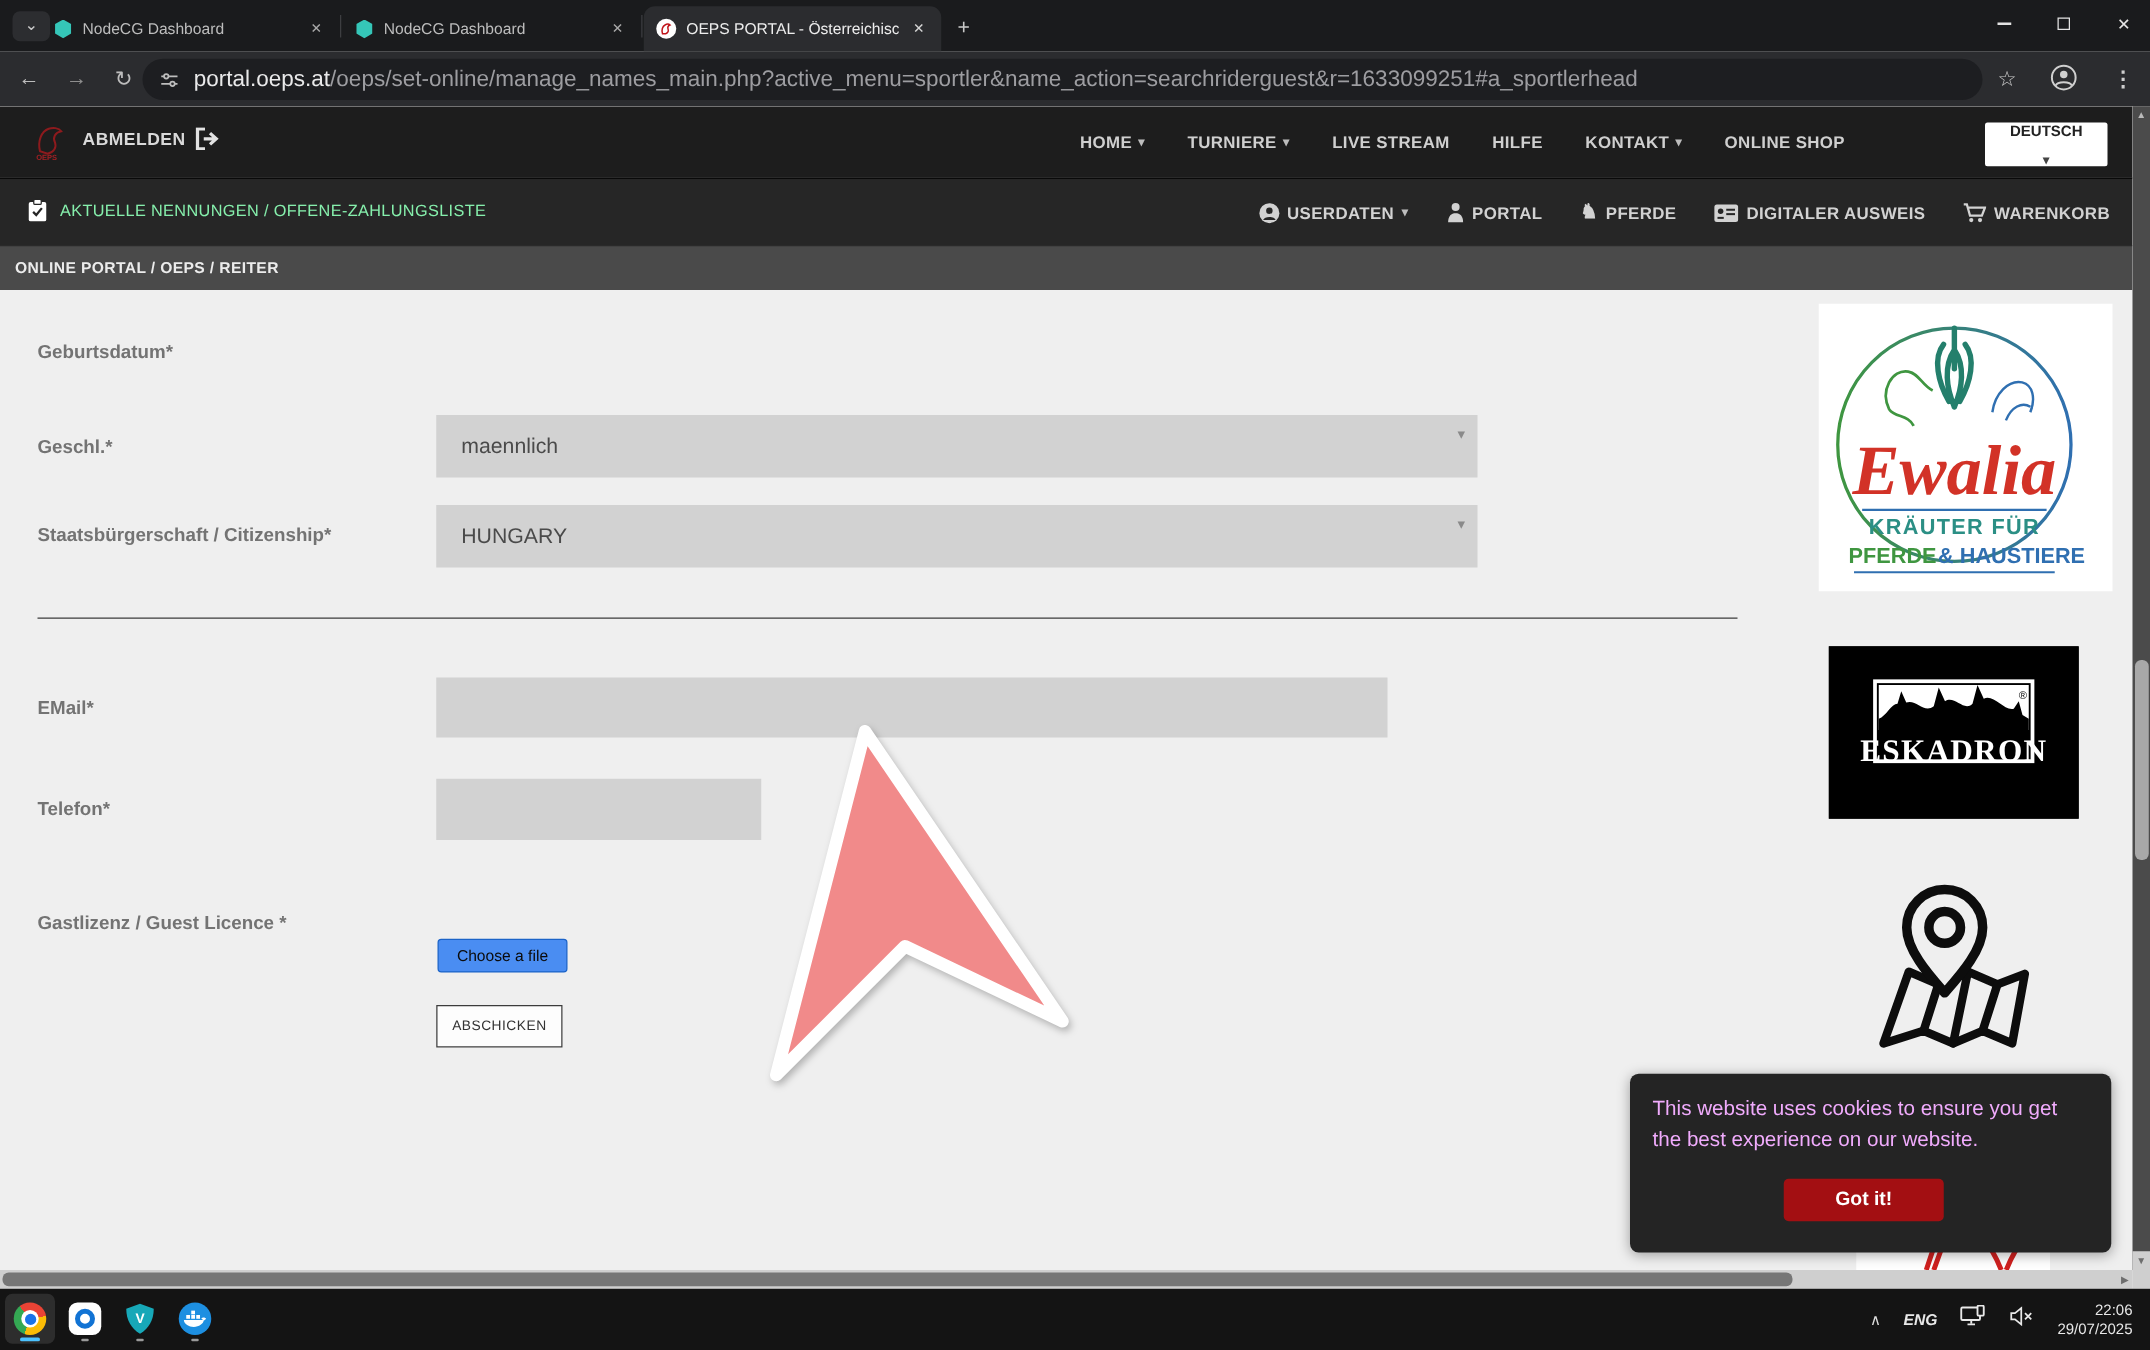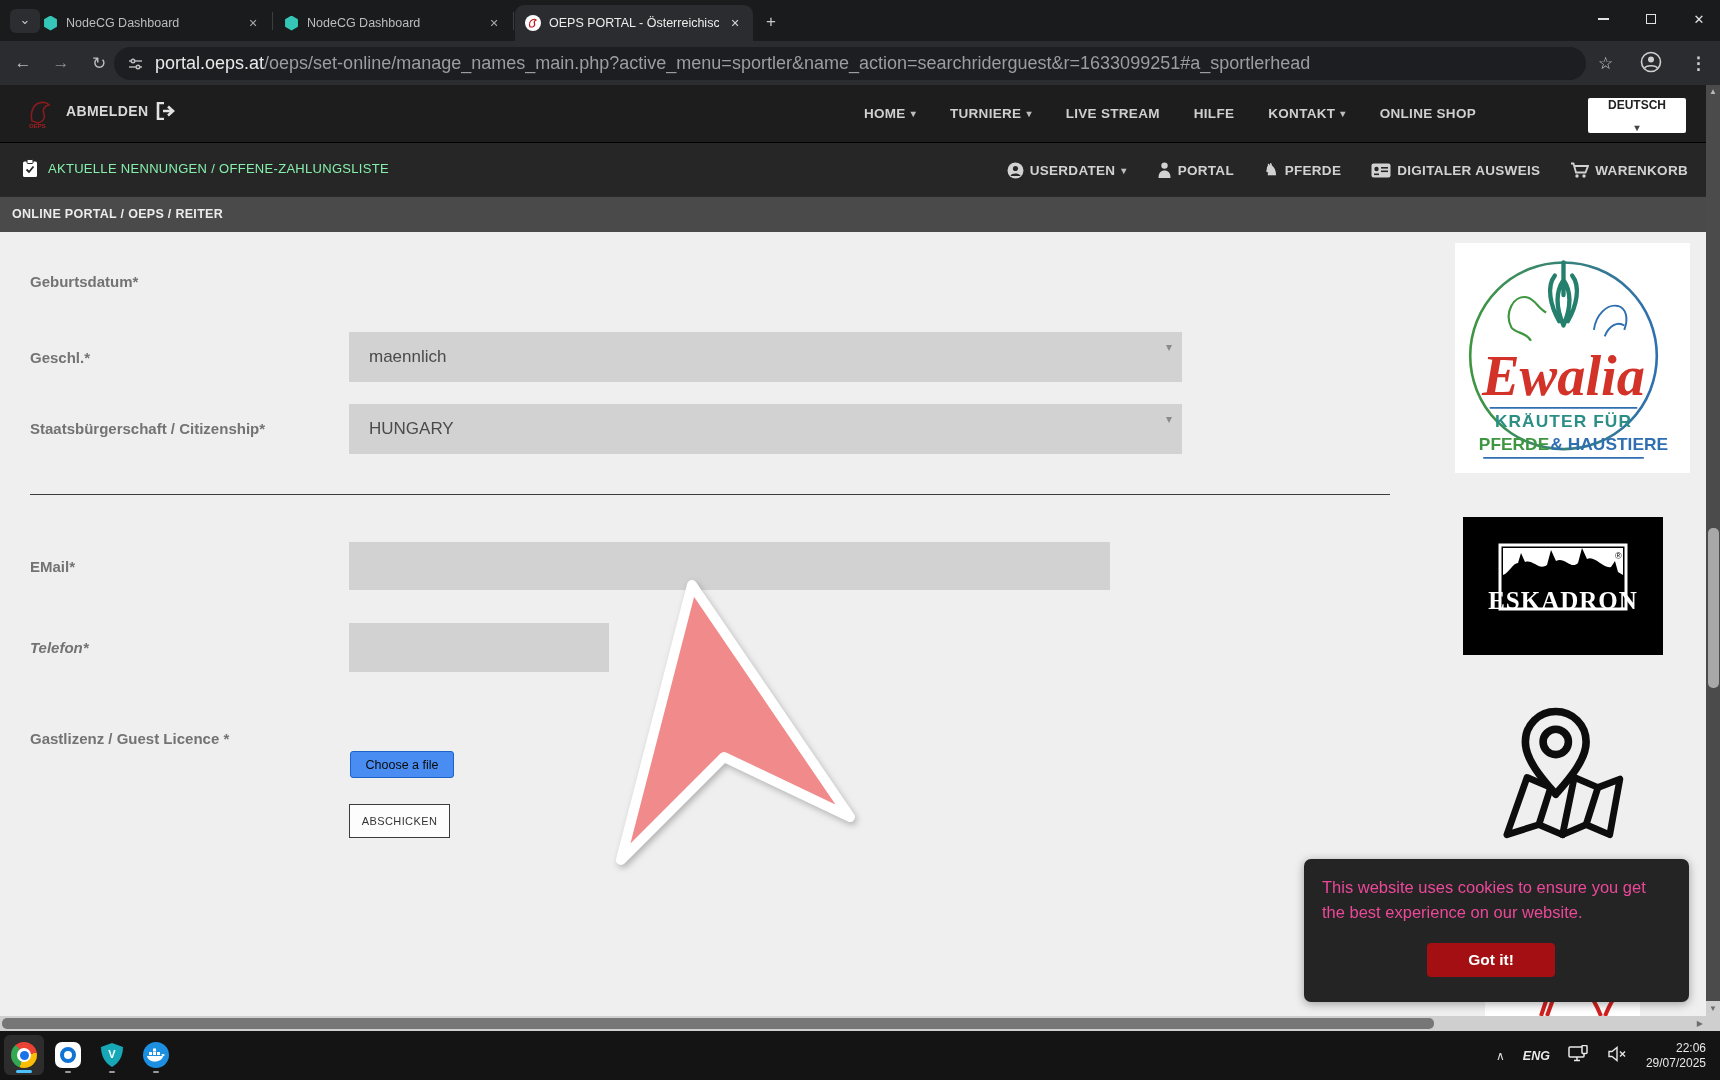--- a/index.html
+++ b/index.html
@@ -71,21 +71,21 @@
   .submitbtn{position:absolute;left:349px;top:719px;width:101px;height:34px;background:#fdfdfd;border:1px solid #3c3c3c;
     font-size:11px;letter-spacing:.4px;color:#333;display:flex;align-items:center;justify-content:center;}
 
   .ad-ewalia{position:absolute;left:1455px;top:158px;width:235px;height:230px;background:#fff;}
   .ad-eskadron{position:absolute;left:1463px;top:432px;width:200px;height:138px;background:#000;}
   .ad-map{position:absolute;left:1495px;top:618px;width:135px;height:142px;}
   .ad-redtop{position:absolute;left:1485px;top:905px;width:155px;height:26px;background:#fff;overflow:hidden;}
 
   .cookie{position:absolute;left:1304px;top:774px;width:385px;height:143px;background:#242424;border-radius:7px;
     box-shadow:0 2px 10px rgba(0,0,0,.35);}
-  .cookie .msg{position:absolute;left:18px;top:16px;width:350px;color:#ec4899;font-size:16.5px;line-height:1.5;}
+  .cookie .msg{position:absolute;left:18px;top:16px;width:350px;color:#f0abfc;font-size:16.5px;line-height:1.5;}
   .gotit{position:absolute;left:123px;top:84px;width:128px;height:34px;background:#a30f12;border:none;border-radius:4px;
     color:#fff;font-weight:bold;font-size:15.5px;display:flex;align-items:center;justify-content:center;}
 
   .cursor-svg{position:absolute;left:0;top:0;pointer-events:none;filter:drop-shadow(2px 3px 3px rgba(0,0,0,.25));}
 
   
   .vscroll{position:absolute;left:1706px;top:85px;width:14px;height:931px;background:#4b4b4b;}
   .vs-up{position:absolute;left:0;top:2px;width:14px;text-align:center;color:#b9b9b9;font-size:8px;}
   .vs-thumb{position:absolute;left:1.5px;top:443px;width:11px;height:160px;background:#a8a8a8;border-radius:5px;}
   .vs-down{position:absolute;left:0;bottom:0;width:14px;height:15px;background:#cfcfcf;color:#6e6e6e;font-size:8px;text-align:center;line-height:15px;}
@@ -294,21 +294,21 @@
     <div class="gselect" style="left:349px;top:319px;width:833px;height:50px;">
       <span>HUNGARY</span>
       <span class="sel-caret">▾</span>
     </div>
 
     <div class="divider"></div>
 
     <span class="flabel" style="top:473px;">EMail*</span>
     <input class="ginput" style="left: 349px; top: 457px; width: 761px; height: 48px;" value="">
 
-    <span class="flabel" style="top:554px;font-style:italic;">Telefon*</span>
+    <span class="flabel" style="top:554px;">Telefon*</span>
     <input class="ginput" style="left: 349px; top: 538px; width: 260px; height: 49px;" value="">
 
     <span class="flabel" style="top:645px;">Gastlizenz / Guest Licence *</span>
     <button class="filebtn">Choose a file</button>
     <button class="submitbtn">ABSCHICKEN</button>
 
     <div class="ad-ewalia">
       <svg width="217" height="230" viewBox="0 0 200 212">
         <defs>
           <linearGradient id="ewg" x1="0" y1="0" x2="1" y2="0">

